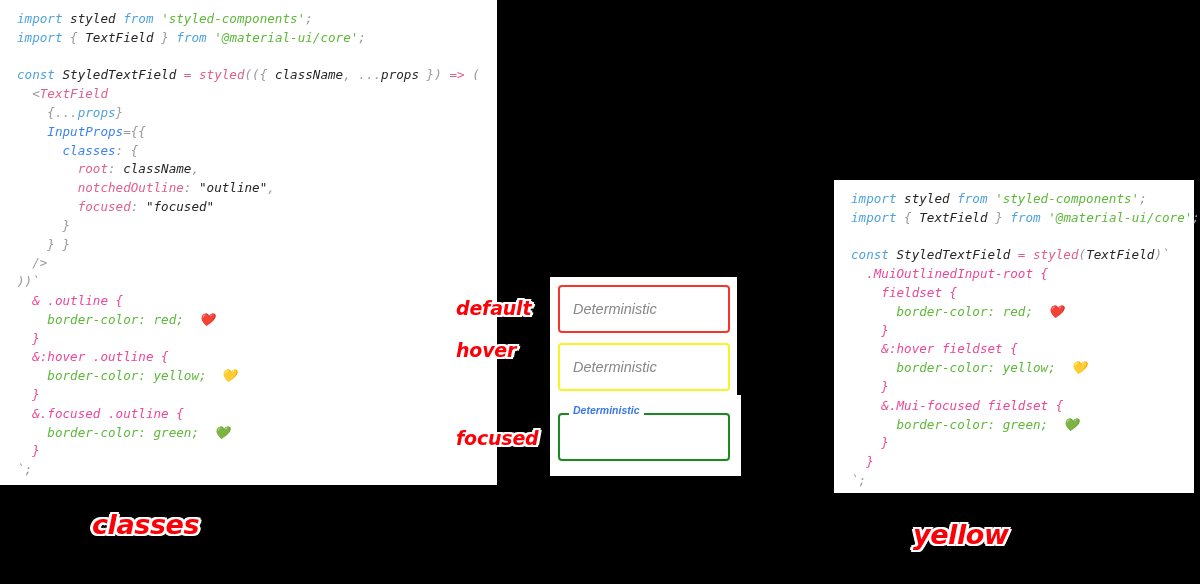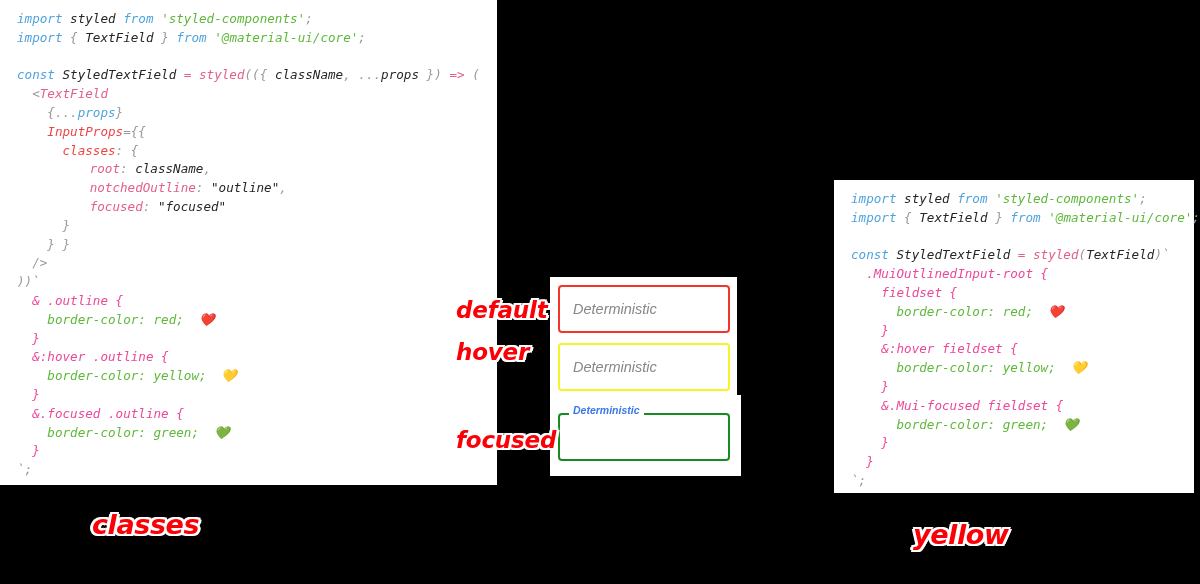--- a/index.html
+++ b/index.html
@@ -44,23 +44,23 @@
     padding: 10px 0 0 17px;
   }
   .code-line { min-height: 18.8px; }
 
   
   .t-kw   { color: #4fa3dd; }          
   .t-plain{ color: #262626; }          
   .t-str  { color: #5eb83a; }          
   .t-punc { color: #9a9a9a; }          
   .t-fn   { color: #e0608e; }          
-  .t-attr { color: #ef4444; }          
+  .t-attr { color: #3b82f6; }          
   .t-prop { color: #4fa3dd; }          
-  .t-key  { color: #e0608e; margin-left: 12px; }          
+  .t-key  { color: #e0608e; }          
   .t-css  { color: #5eb83a; }          
   .t-op   { color: #e0608e; }          
   .t-sel  { color: #ec4899; }          
   .emoji  { font-family: "DejaVu Sans", sans-serif; font-size: 12.5px; }
 
   
   #demo-upper {
     position: absolute;
     left: 550px;
     top: 277px;
@@ -133,21 +133,21 @@
     font-weight: bold;
     color: #fb0007;
     text-shadow:
       -2px -2px 0 #ffffff,  2px -2px 0 #ffffff,
       -2px  2px 0 #ffffff,  2px  2px 0 #ffffff,
       -2px  0   0 #ffffff,  2px  0   0 #ffffff,
        0   -2px 0 #ffffff,  0    2px 0 #ffffff,
       -3px  0   0 #ffffff,  3px  0   0 #ffffff;
     white-space: nowrap;
   }
-  .annot-state { font-size: 23px; letter-spacing: -0.2px; }
+  .annot-state { font-size: 19px; letter-spacing: -0.2px; }
   #annot-default { left: 456px; top: 297px; }
   #annot-hover   { left: 456px; top: 339px; }
   #annot-focused { left: 456px; top: 427px; }
 
   .annot-caption { font-size: 27px; letter-spacing: -0.4px; }
   #caption-classes { left: 92px; top: 509px; }
   #caption-globals { left: 913px; top: 519px; }
 </style>
 </head>
 <body>

